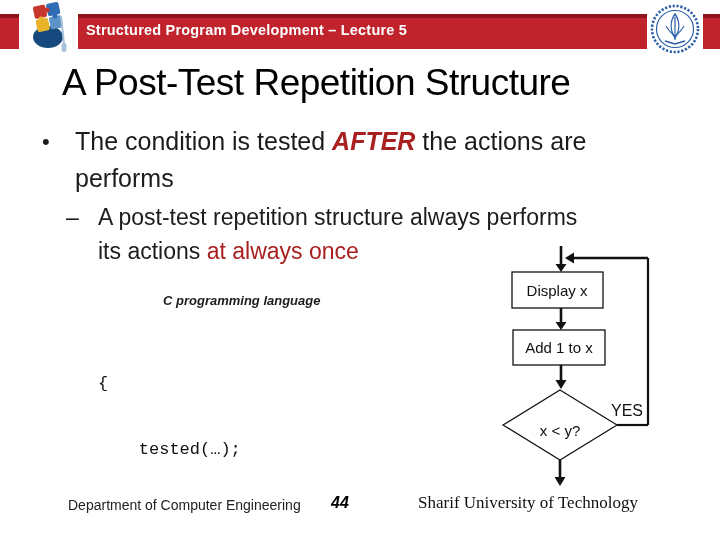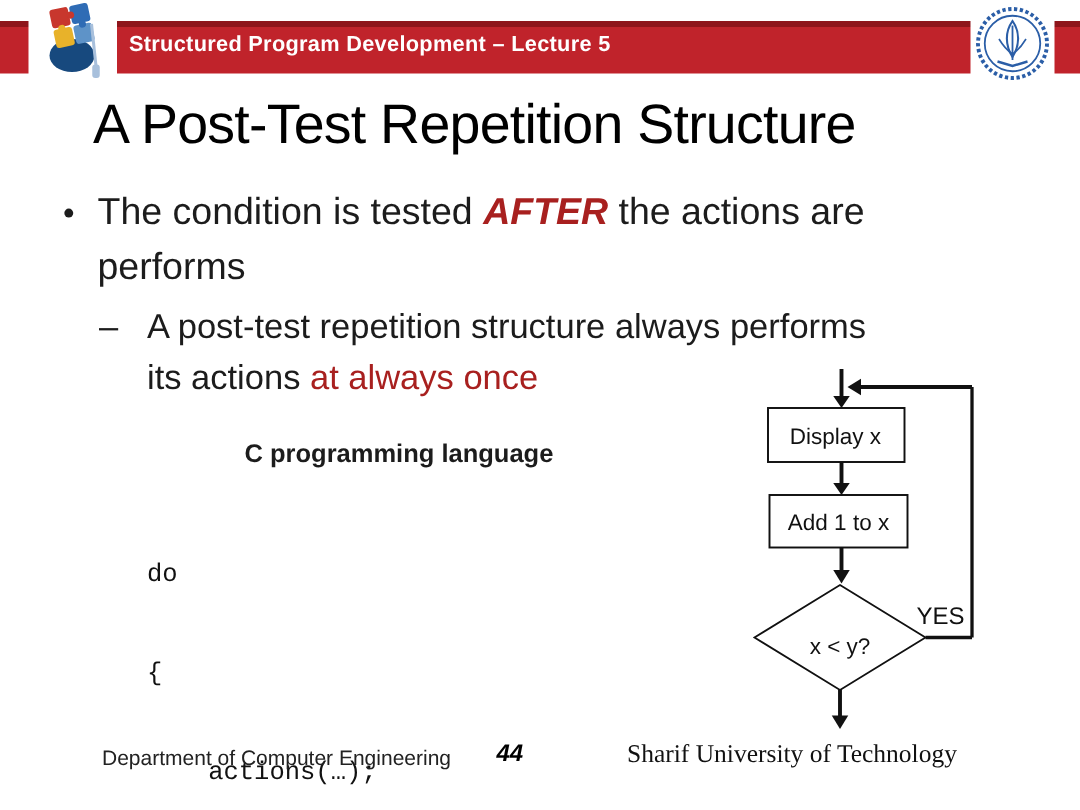--- a/index.html
+++ b/index.html
@@ -24,29 +24,29 @@
   }
   .logo-panel-left svg,.logo-panel-right svg{position:absolute;left:0;top:0;}
   
   .slide-title{
     position:absolute;left:62px;top:60px;width:620px;
     font-size:37px;line-height:46px;color:#000000;letter-spacing:-.5px;
   }
   
   .bullet1{position:absolute;left:42px;top:123px;width:630px;font-size:25px;line-height:37px;}
   .bullet1 .dot{position:absolute;left:0;top:0;font-size:22px;}
-  .bullet1 .btext{margin-left:23px;}
+  .bullet1 .btext{margin-left:33px;}
   .bullet2{position:absolute;left:66px;top:200px;width:600px;font-size:23px;line-height:34px;}
   .bullet2 .dash{position:absolute;left:0;top:0;}
   .bullet2 .btext{margin-left:32px;}
   .red-em{color:#a8201f;font-style:italic;font-weight:bold;}
   .red-plain{color:#a8201f;}
   
   .code-caption{
-    position:absolute;left:163px;top:293px;font-size:17px;font-weight:bold;color:#1c1c1c;
+    position:absolute;left:163px;top:293px;font-size:13px;font-weight:bold;font-style:italic;color:#1c1c1c;
   }
   .code-block{
     position:absolute;left:98px;top:329px;font-family:"Liberation Mono","DejaVu Sans Mono",monospace;
     font-size:17px;line-height:22px;color:#111;white-space:pre;
   }
   
   .flowchart{position:absolute;left:490px;top:240px;width:230px;height:255px;}
   .flowchart text{font-family:"Liberation Sans",sans-serif;fill:#111;}
   
   .footer-dept{position:absolute;left:68px;top:497px;font-size:14px;color:#222;}
@@ -109,23 +109,22 @@
   <div class="bullet2">
     <span class="dash">–</span>
     <div class="btext">
       <div>A post-test repetition structure always performs</div>
       <div><span>its actions </span><span class="red-plain">at always once</span></div>
     </div>
   </div>
 
   <div class="code-caption">C programming language</div>
   <div class="code-block">
-    <div>do</div>
     <div>{</div>
-    <div>    actions(…);</div>
+    <div>    tested(…);</div>
     
     
   </div>
 
   <svg class="flowchart" viewBox="0 0 230 255">
 
     <line x1="71" y1="6" x2="71" y2="26" stroke="#111" stroke-width="2.6"></line>
     <polygon points="65.5,24 76.5,24 71,32" fill="#111"></polygon>
 
     <line x1="158" y1="18" x2="83" y2="18" stroke="#111" stroke-width="2.6"></line>

